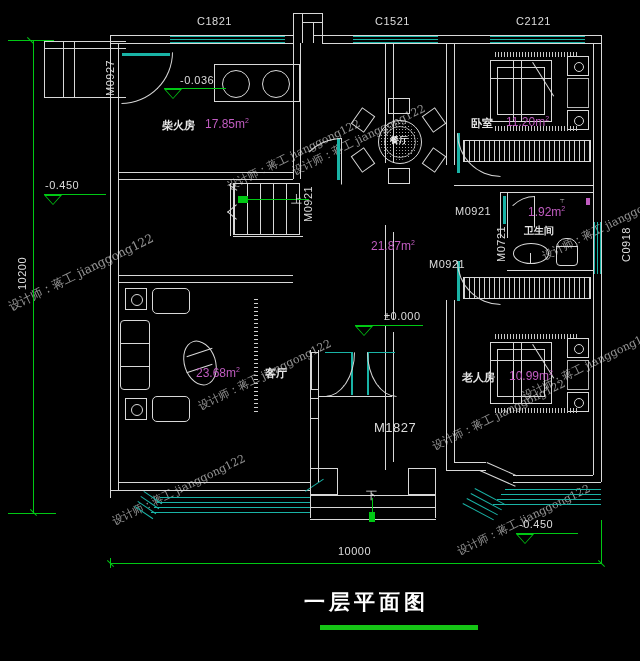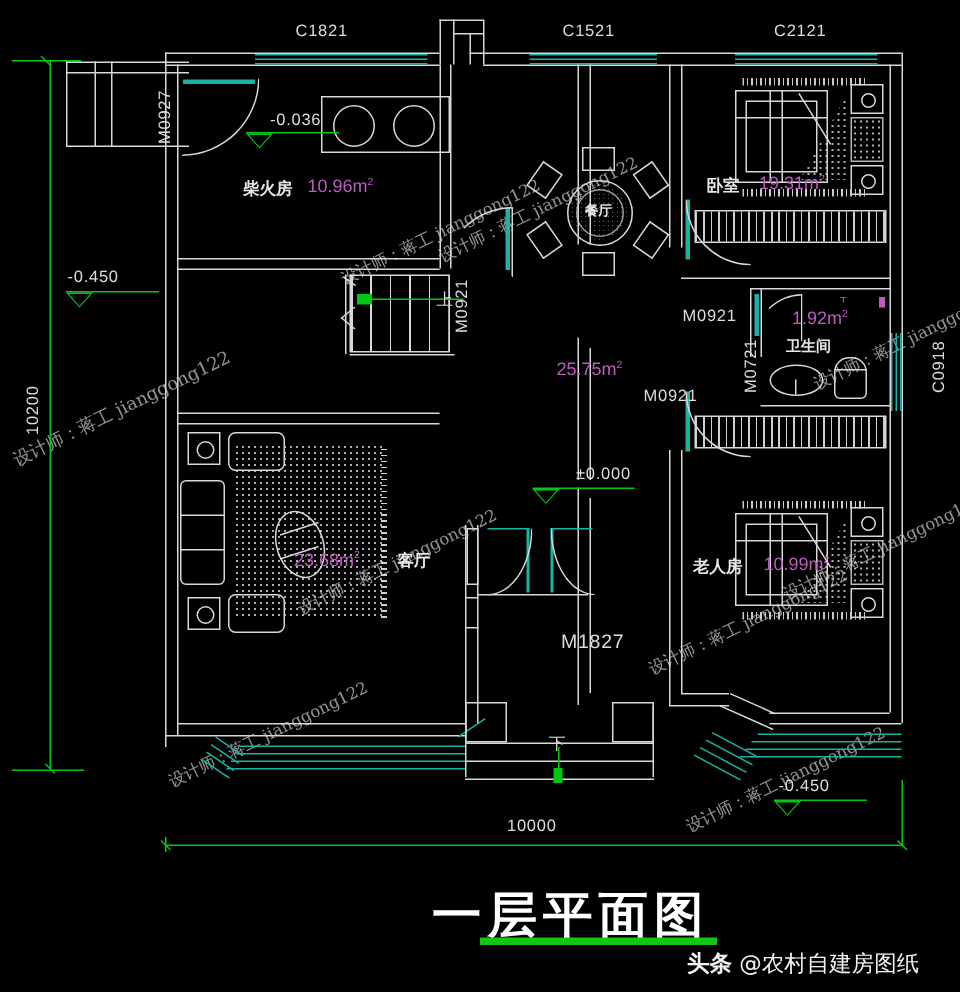--- a/index.html
+++ b/index.html
@@ -171,21 +171,21 @@
   <div class="circ" style="left:222px;top:70px;width:26px;height:26px;"></div>
   <div class="circ" style="left:262px;top:70px;width:26px;height:26px;"></div>
 
   <div class="elev" style="left:164px;top:88px;">
     <div class="bar" style="width:62px;"></div>
     <div class="tri" style="left:0px;top:1px;"></div>
   </div>
   <div class="txt md" style="left:180px;top:74px;">-0.036</div>
 
   <div class="rmname" style="left:162px;top:118px;">柴火房</div>
-  <div class="area" style="left:205px;top:117px;"><span>10.96</span><span>m</span><sup>2</sup></div>
+  <div class="area" style="left:205px;top:117px;"><span>17.85</span><span>m</span><sup>2</sup></div>
 
   <div class="stair" style="left:233px;top:183px;width:67px;height:52px;"></div>
   <div class="ln h" style="left:233px;top:236px;width:70px;"></div>
   <div class="ln v" style="left:230px;top:183px;height:53px;"></div>
 
   <div class="ln h" style="left:228px;top:187px;width:10px;transform:rotate(35deg);"></div>
   <div class="ln h" style="left:226px;top:208px;width:12px;transform:rotate(-40deg);"></div>
   <div class="ln h" style="left:226px;top:215px;width:12px;transform:rotate(40deg);"></div>
 
   <div class="g h" style="left:240px;top:199px;width:69px;"></div>
@@ -207,21 +207,21 @@
   <div class="wall" style="left:424px;top:112px;width:20px;height:16px;transform:rotate(55deg);"></div>
   <div class="wall" style="left:424px;top:152px;width:20px;height:16px;transform:rotate(-55deg);"></div>
   <div class="rmname" style="left:390px;top:134px;font-size:9px;">餐厅</div>
 
   <div class="leaf" style="left:337px;top:138px;width:3px;height:42px;"></div>
   <div class="swing" style="left:295px;top:138px;width:45px;height:45px;
        border-color:#d8d8d8;border-left-color:transparent;border-bottom-color:transparent;
        border-top-left-radius:100%;border-top-right-radius:0;border-bottom-left-radius:0;border-bottom-right-radius:0;"></div>
   <div class="txt md rot90" style="left:302px;top:222px;">M0921</div>
 
-  <div class="area" style="left:371px;top:239px;"><span>25.75</span><span>m</span><sup>2</sup></div>
+  <div class="area" style="left:371px;top:239px;"><span>21.87</span><span>m</span><sup>2</sup></div>
 
   <div class="ln h" style="left:393px;top:43px;width:0;"></div>
   <div class="ln v" style="left:446px;top:43px;height:122px;"></div>
   <div class="ln v" style="left:454px;top:43px;height:122px;"></div>
 
   <div class="vbars2" style="left:495px;top:52px;width:82px;height:5px;"></div>
 
   <div class="wall" style="left:490px;top:60px;width:62px;height:62px;"></div>
   <div class="wall" style="left:497px;top:67px;width:48px;height:48px;"></div>
   <div class="ln v" style="left:513px;top:60px;height:62px;"></div>
@@ -237,21 +237,21 @@
   <div class="wall" style="left:567px;top:110px;width:22px;height:20px;"></div>
   <div class="circ" style="left:574px;top:116px;width:8px;height:8px;"></div>
   <div class="dots" style="left:567px;top:78px;width:22px;height:30px;border:1px solid #d8d8d8;box-sizing:border-box;"></div>
 
   <div class="vbars2" style="left:495px;top:126px;width:82px;height:5px;"></div>
 
   <div class="wall" style="left:463px;top:140px;width:128px;height:22px;"></div>
   <div class="vbars" style="left:464px;top:141px;width:126px;height:20px;"></div>
 
   <div class="rmname" style="left:471px;top:116px;">卧室</div>
-  <div class="area" style="left:506px;top:115px;"><span>19.31</span><span>m</span><sup>2</sup></div>
+  <div class="area" style="left:506px;top:115px;"><span>11.20</span><span>m</span><sup>2</sup></div>
 
   <div class="leaf" style="left:457px;top:133px;width:3px;height:40px;"></div>
   <div class="swing" style="left:457px;top:133px;width:42px;height:42px;
        border-color:#d8d8d8;border-right-color:transparent;border-top-color:transparent;
        border-bottom-left-radius:100%;border-top-left-radius:0;border-top-right-radius:0;border-bottom-right-radius:0;"></div>
   <div class="txt md" style="left:455px;top:205px;">M0921</div>
 
   <div class="ln h" style="left:454px;top:185px;width:140px;"></div>
   <div class="ln v" style="left:500px;top:192px;height:46px;"></div>
   <div class="ln v" style="left:507px;top:192px;height:46px;"></div>
@@ -400,20 +400,16 @@
     <div class="tri" style="left:0px;top:1px;"></div>
   </div>
   <div class="txt md" style="left:45px;top:179px;">-0.450</div>
 
   <div class="elev" style="left:516px;top:533px;">
     <div class="bar" style="width:62px;"></div>
     <div class="tri" style="left:0px;top:1px;"></div>
   </div>
   <div class="txt md" style="left:519px;top:518px;">-0.450</div>
 
-  <div id="title" style="left:288px;top:588px;font-size:33px;">一层平面图</div>
+  <div id="title" style="left:304px;top:588px;font-size:21px;">一层平面图</div>
   <div id="titlerule" style="left:320px;top:625px;width:158px;height:5px;"></div>
-  <div id="credit" style="left:458px;top:633px;">
-    <span class="tt">头条</span>
-    <span>@农村自建房图纸</span>
-  </div>
 
 </div>
 
 </body></html>

